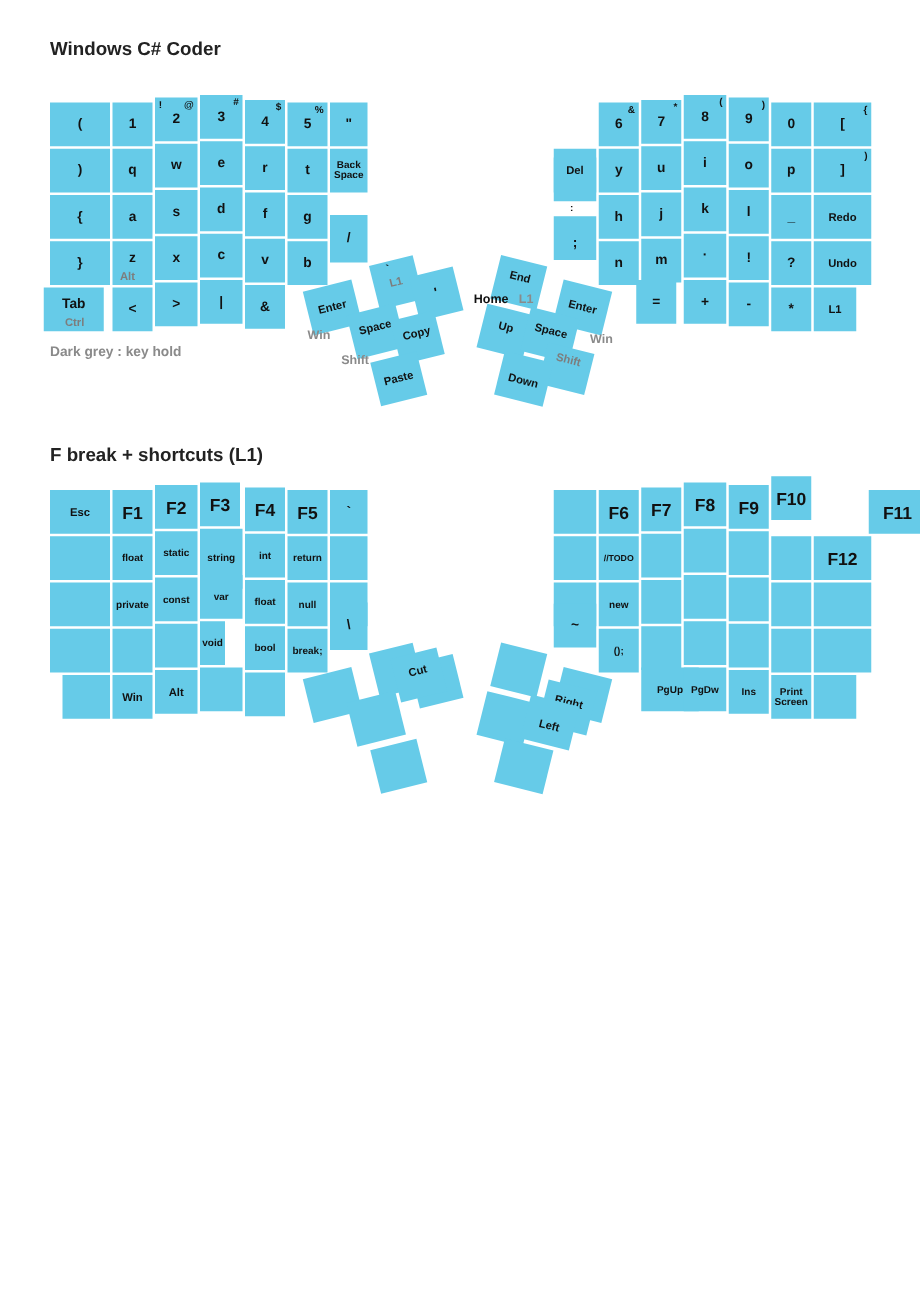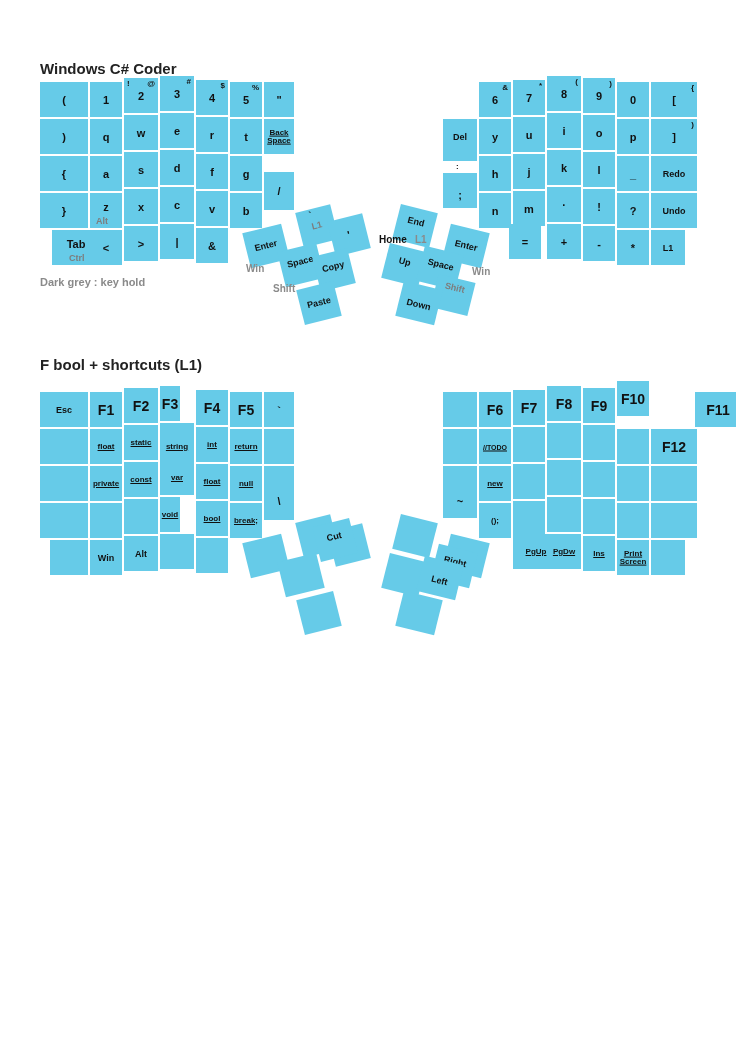--- a/index.html
+++ b/index.html
@@ -21,32 +21,32 @@
   }
   .key .lbl{
     position:absolute;color:#111;font-weight:bold;line-height:1;
     white-space:pre;
   }
   .lbl.ctr{left:0;right:0;text-align:center;top:50%;transform:translateY(-50%);}
   .lbl.tl{left:3px;top:2px;font-size:8px;font-weight:bold;}
   .lbl.tr{right:3px;top:2px;font-size:8px;font-weight:bold;}
   .lbl.bl{left:3px;bottom:2px;font-size:9px;color:#7d7d7d;}
   .lbl.sm{font-size:9px;font-weight:bold;}
-  .lbl.xs{font-size:8px;font-weight:bold;text-decoration:underline;}
+  .lbl.xs{font-size:8px;font-weight:bold;}
   .lbl.md{font-size:11px;font-weight:bold;}
   .lbl.lg{font-size:14px;font-weight:bold;}
   .lbl.grey{color:#7d7d7d;}
   .lbl.two{line-height:1.05;}
   .rot-l{transform:rotate(-14deg);transform-origin:center center;}
   .rot-r{transform:rotate(14deg);transform-origin:center center;}
 </style>
 </head>
 <body>
 
-<div class="title" style="left:40px;top:60px;">Windows C# Coder</div>
+<div class="title" style="left:40px;top:31px;">Windows C# Coder</div>
 
 <div class="layer" style="left:0;top:0;width:736px;height:330px;">
 
   <div class="key" style="left:40px;top:82px;width:48px;height:35px;">
     <span class="lbl ctr md">(</span>
     </div>
   <div class="key" style="left:90px;top:82px;width:32px;height:35px;">
     <span class="lbl ctr md">1</span>
     </div>
   <div class="key" style="left:124px;top:78px;width:34px;height:35px;">
@@ -128,21 +128,21 @@
   <div class="key" style="left:160px;top:187px;width:34px;height:35px;">
     <span class="lbl ctr md">c</span>
     </div>
   <div class="key" style="left:196px;top:191px;width:32px;height:35px;">
     <span class="lbl ctr md">v</span>
     </div>
   <div class="key" style="left:230px;top:193px;width:32px;height:35px;">
     <span class="lbl ctr md">b</span>
     </div>
 
-  <div class="key" style="left:52px;top:230px;width:48px;height:35px;">
+  <div class="key" style="left:35px;top:230px;width:48px;height:35px;">
     <span class="lbl ctr md" style="top:40%;">Tab</span>
     <span class="lbl bl" style="left:17px;">Ctrl</span>
     </div>
   <div class="key" style="left:90px;top:230px;width:32px;height:35px;">
     <span class="lbl ctr md">&lt;</span>
     </div>
   <div class="key" style="left:124px;top:226px;width:34px;height:35px;">
     <span class="lbl ctr md">&gt;</span>
     </div>
   <div class="key" style="left:160px;top:224px;width:34px;height:35px;">
@@ -300,34 +300,34 @@
   <div class="key rot-r" style="left:399px;top:285px;width:40px;height:36px;">
     <span class="lbl ctr sm" style="top:56%;">Down</span>
     </div>
   <div class="note" style="left:379px;top:234px;font-size:10px;color:#111;font-weight:bold;">Home</div>
   <div class="note" style="left:415px;top:234px;font-size:10px;">L1</div>
   <div class="note" style="left:472px;top:266px;font-size:10px;">Win</div>
 
   <div class="note" style="left:40px;top:276px;">Dark grey : key hold</div>
 </div>
 
-<div class="title" style="left:40px;top:356px;">F bool + shortcuts (L1)</div>
+<div class="title" style="left:40px;top:356px;">F break + shortcuts (L1)</div>
 
 <div class="layer" style="left:0;top:0;width:736px;height:660px;">
 
   <div class="key" style="left:40px;top:392px;width:48px;height:35px;">
     <span class="lbl ctr sm">Esc</span>
     </div>
   <div class="key" style="left:90px;top:392px;width:32px;height:35px;">
     <span class="lbl ctr lg">F1</span>
     </div>
   <div class="key" style="left:124px;top:388px;width:34px;height:35px;">
     <span class="lbl ctr lg">F2</span>
     </div>
-  <div class="key" style="left:160px;top:386px;width:20px;height:35px;">
+  <div class="key" style="left:160px;top:386px;width:32px;height:35px;">
     <span class="lbl ctr lg">F3</span>
     </div>
   <div class="key" style="left:196px;top:390px;width:32px;height:35px;">
     <span class="lbl ctr lg">F4</span>
     </div>
   <div class="key" style="left:230px;top:392px;width:32px;height:35px;">
     <span class="lbl ctr lg">F5</span>
     </div>
   <div class="key" style="left:264px;top:392px;width:30px;height:35px;">
     <span class="lbl ctr md">`</span>

